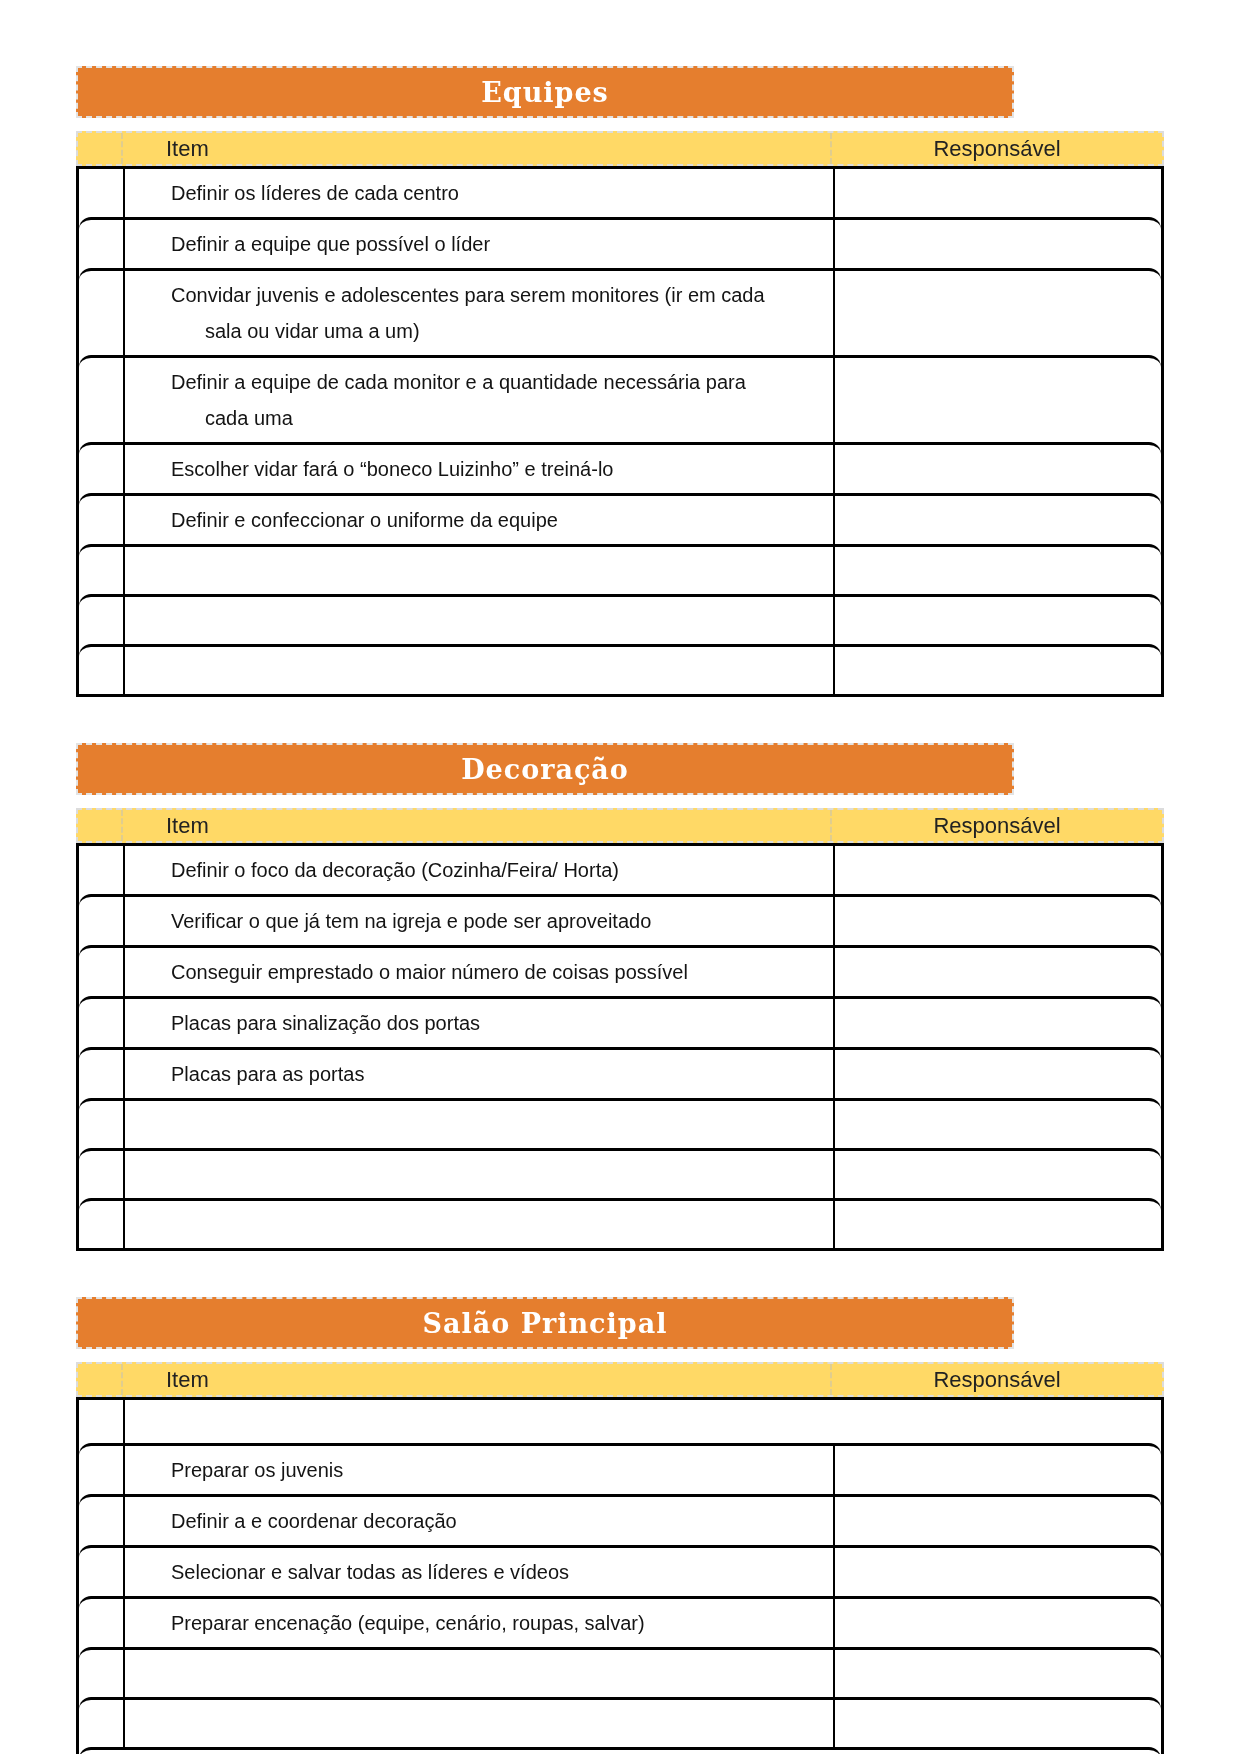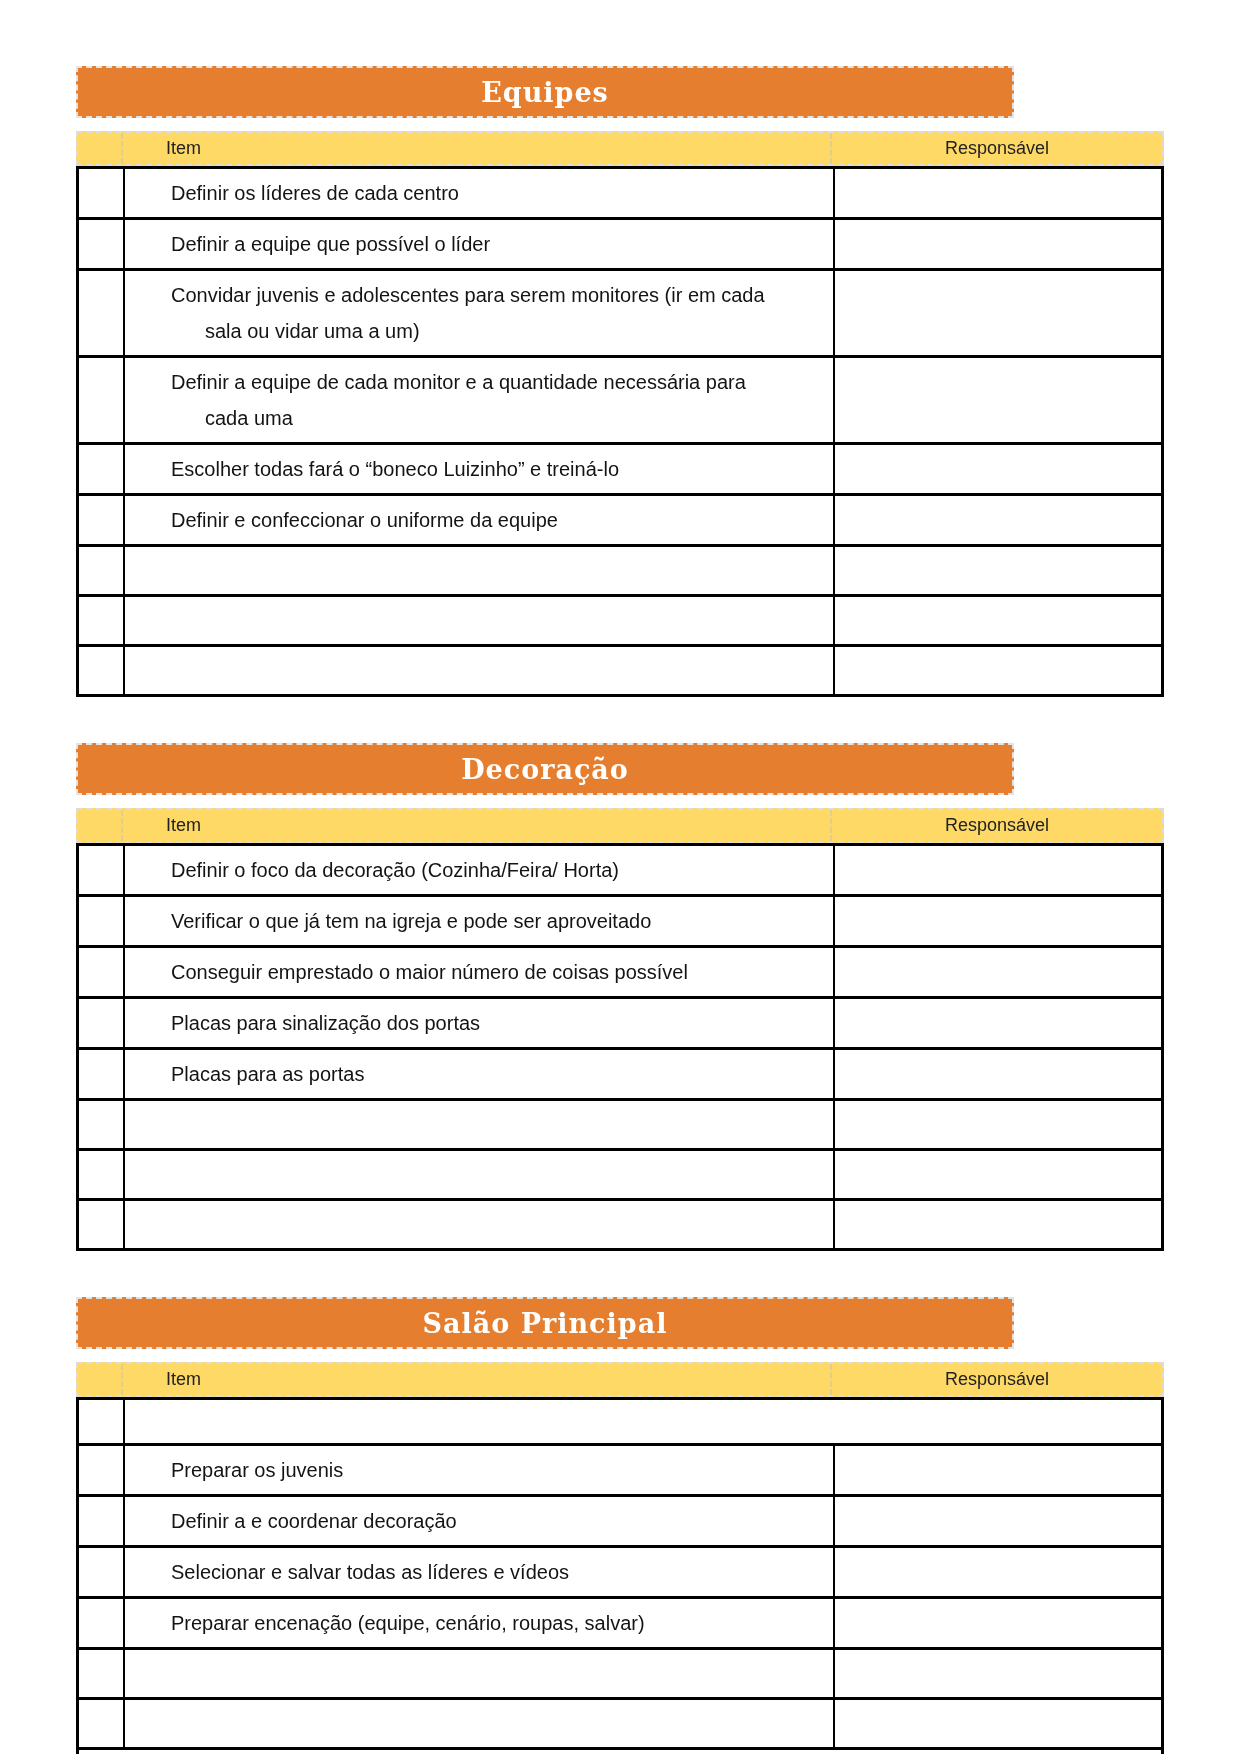--- a/index.html
+++ b/index.html
@@ -20,29 +20,29 @@
   .banner-title{
     font-family:"DejaVu Serif","Liberation Serif",serif;
     font-weight:bold;font-size:27px;letter-spacing:1px;color:#ffffff;
   }
   
   .header-row{
     box-sizing:border-box;width:1088px;height:35px;
     display:flex;align-items:stretch;
     background:var(--head,#FFD966);
     border:2px dashed #dcdcdc;
-    font-size:18px;color:#222;
+    font-size:22px;color:#222;
   }
   .hcell{display:flex;align-items:center;box-sizing:border-box;}
   .hcell-check{width:45px;border-right:2px dashed #e0cd8f;}
   .hcell-item{width:709px;padding-left:43px;border-right:2px dashed #e0cd8f;}
   .hcell-resp{flex:1;justify-content:center;}
   
   .tbody{box-sizing:border-box;width:1088px;border:3px solid #000;}
-  .trow{display:flex;align-items:stretch;min-height:43px;}
+  .trow{display:flex;align-items:stretch;min-height:43px;border-radius:12px;}
   .trow + .trow{border-top:3px solid #000;}
   .trow.empty{min-height:47px;}
   .tcell{box-sizing:border-box;display:flex;align-items:center;}
   .tcell-check{width:46px;border-right:2px solid #000;}
   .tcell-item{width:710px;border-right:2px solid #000;padding:6px 0;}
   .item-text{
     padding-left:80px;text-indent:-34px;padding-right:52px;
     font-size:20px;line-height:36px;color:#141414;
   }
   .tcell-resp{flex:1;}
@@ -89,21 +89,21 @@
     <div class="tcell tcell-check"></div>
     <div class="tcell tcell-item">
       <div class="item-text">Definir a equipe de cada monitor e a quantidade necessária para cada uma</div>
     </div>
     <div class="tcell tcell-resp"></div>
   </div>
 
   <div class="trow">
     <div class="tcell tcell-check"></div>
     <div class="tcell tcell-item">
-      <div class="item-text">Escolher todas fará o “boneco Luizinho” e treiná-lo</div>
+      <div class="item-text">Escolher vidar fará o “boneco Luizinho” e treiná-lo</div>
     </div>
     <div class="tcell tcell-resp"></div>
   </div>
 
   <div class="trow">
     <div class="tcell tcell-check"></div>
     <div class="tcell tcell-item">
       <div class="item-text">Definir e confeccionar o uniforme da equipe</div>
     </div>
     <div class="tcell tcell-resp"></div>

